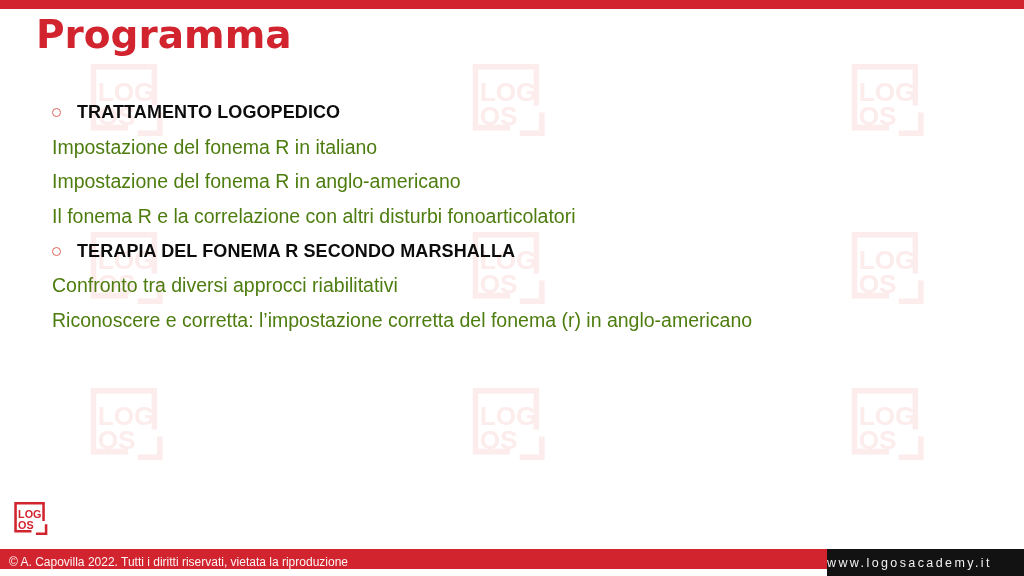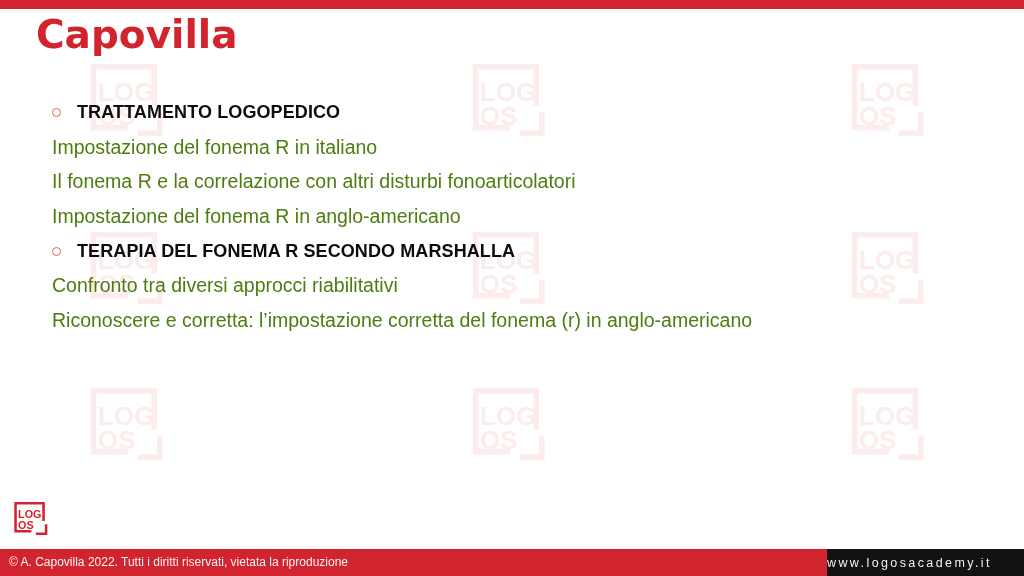--- a/index.html
+++ b/index.html
@@ -32,21 +32,21 @@
   }
   .line.heading .line-text{
     font-weight:800;font-size:18px;color:#0c0c0c;letter-spacing:0.1px;
   }
   .bullet{
     width:9px;height:9px;border:1.5px solid #e0635b;border-radius:50%;
     margin-right:16px;flex:0 0 auto;
   }
   .corner-logo{position:absolute;left:13px;top:500px;width:35px;height:37px;z-index:2;}
   .footer-bar{
-    position:absolute;left:0;top:549px;width:1024px;height:27px;
+    position:absolute;left:0;top:549px;width:1024px;height:20px;
     background:var(--red);z-index:3;
   }
   .copyright{
     position:absolute;left:9px;top:0;height:27px;line-height:27px;
     font-size:12px;color:#fdf4f4;white-space:nowrap;
   }
   .site-box{
     position:absolute;right:0;top:0;width:197px;height:27px;background:var(--black);
     display:flex;align-items:center;justify-content:flex-start;
   }
@@ -114,35 +114,35 @@
         <text x="14" y="92" font-size="38" fill="var(--pink)">OS</text>
       </svg>
       <svg viewBox="0 0 110 112" class="watermark" style="left: 849px; top: 384px;">
         <path d="M 58 96 L 8 96 L 8 8 L 96 8 L 96 64" fill="none" stroke="var(--pink)" stroke-width="8"></path>
         <path d="M 72 104 L 104 104 L 104 74" fill="none" stroke="var(--pink)" stroke-width="8"></path>
         <text x="14" y="58" font-size="38" fill="var(--pink)">LOG</text>
         <text x="14" y="92" font-size="38" fill="var(--pink)">OS</text>
       </svg>
     </div>
 
-  <h1 class="slide-title">Capovilla</h1>
+  <h1 class="slide-title">Programma</h1>
 
   <div class="content" id="content-list">
       <div class="line heading">
         <span class="bullet"></span>
         <span class="line-text">TRATTAMENTO LOGOPEDICO</span>
       </div>
       <div class="line">
         <span class="line-text">Impostazione del fonema R in italiano</span>
       </div>
       <div class="line">
-        <span class="line-text">Il fonema R e la correlazione con altri disturbi fonoarticolatori</span>
+        <span class="line-text">Impostazione del fonema R in anglo-americano</span>
       </div>
       <div class="line">
-        <span class="line-text">Impostazione del fonema R in anglo-americano</span>
+        <span class="line-text">Il fonema R e la correlazione con altri disturbi fonoarticolatori</span>
       </div>
       <div class="line heading">
         <span class="bullet"></span>
         <span class="line-text">TERAPIA DEL FONEMA R SECONDO MARSHALLA</span>
       </div>
       <div class="line">
         <span class="line-text">Confronto tra diversi approcci riabilitativi</span>
       </div>
       <div class="line">
         <span class="line-text">Riconoscere e corretta: l’impostazione corretta del fonema (r) in anglo-americano</span>

